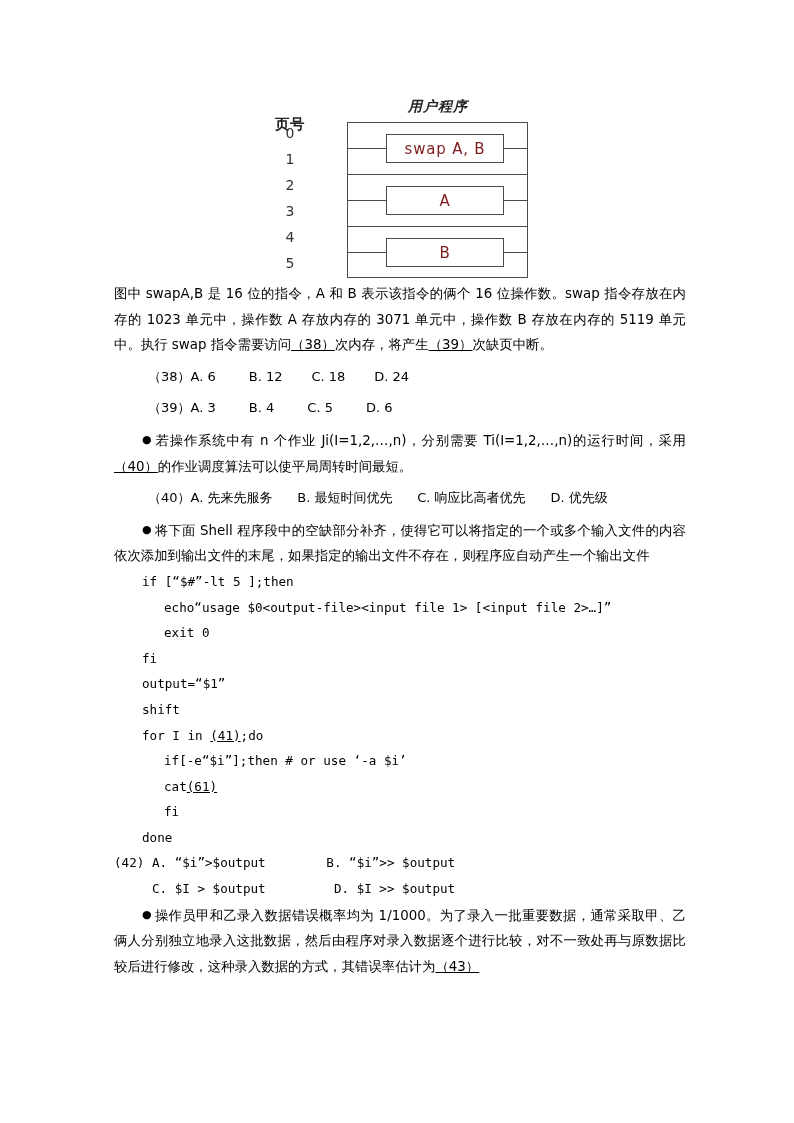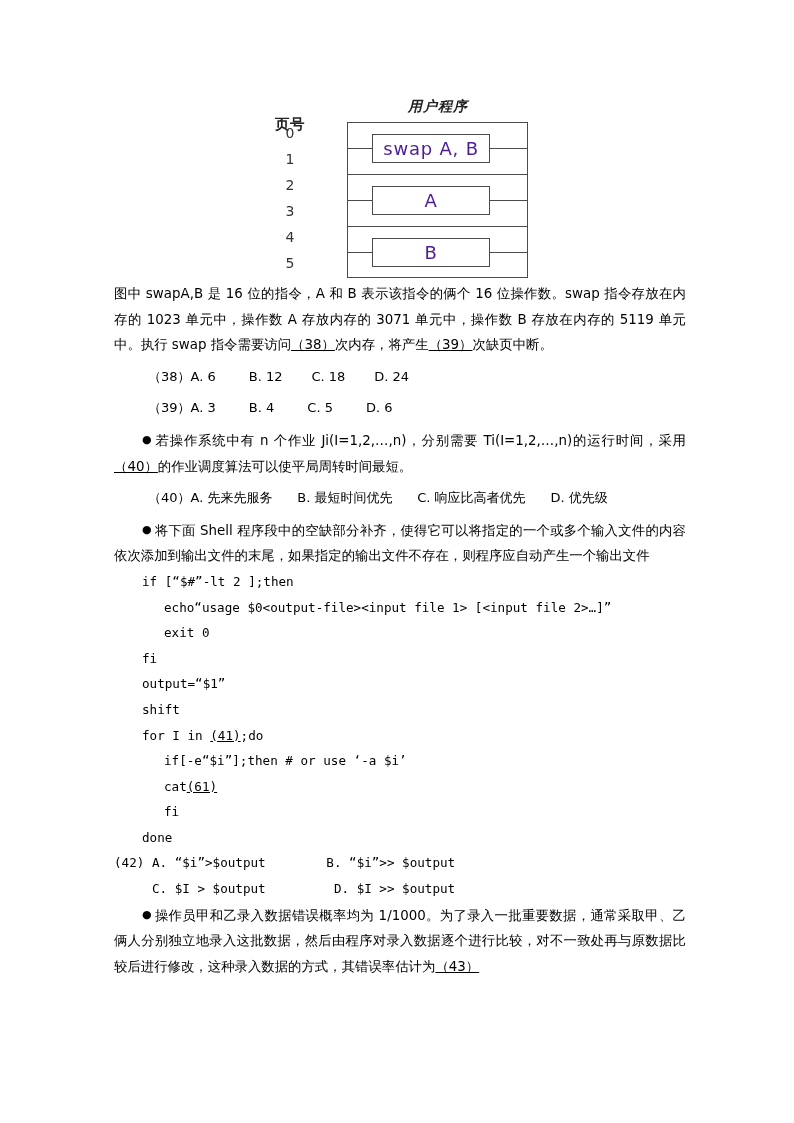--- a/index.html
+++ b/index.html
@@ -90,29 +90,29 @@
   .fig-divider {
     position: absolute;
     left: 0;
     width: 100%;
     height: 0;
     border-top: 1.6px solid #4a4a4a;
   }
 
   .fig-innerbox {
     position: absolute;
-    left: 24px;
+    left: 38px;
     width: 118px;
     height: 29px;
     border: 1.6px solid #4a4a4a;
     box-sizing: border-box;
     background: #ffffff;
     font-family: "DejaVu Sans", "Liberation Sans", sans-serif;
-    font-size: 18px;
-    color: #4c1d95;
+    font-size: 15px;
+    color: #7f1d1d;
     display: flex;
     align-items: center;
     justify-content: center;
     letter-spacing: 0.8px;
   }
 
   
   .content {
     position: absolute;
     left: 114px;
@@ -205,21 +205,21 @@
     <p class="opt-line">（38）A. 6        B. 12       C. 18       D. 24</p>
     <p class="opt-line">（39）A. 3        B. 4        C. 5        D. 6</p>
 
     <p class="para indent"><span class="bullet">●</span><span>若操作系统中有 n 个作业 Ji(I=1,2,…,n)，分别需要 Ti(I=1,2,…,n)的运行时间，采用</span><span class="ul">（40）</span><span>的作业调度算法可以使平局周转时间最短。</span></p>
 
     <p class="opt-line">（40）A. 先来先服务      B. 最短时间优先      C. 响应比高者优先      D. 优先级</p>
 
     <p class="para indent"><span class="bullet">●</span><span>将下面 Shell 程序段中的空缺部分补齐，使得它可以将指定的一个或多个输入文件的内容依次添加到输出文件的末尾，如果指定的输出文件不存在，则程序应自动产生一个输出文件</span></p>
 
     <div class="code-block">
-      <div class="code-line">if [“$#”-lt 2 ];then</div>
+      <div class="code-line">if [“$#”-lt 5 ];then</div>
       <div class="code-line i1">echo“usage $0&lt;output-file&gt;&lt;input file 1&gt; [&lt;input file 2&gt;…]”</div>
       <div class="code-line i1">exit 0</div>
       <div class="code-line">fi</div>
       <div class="code-line">output=“$1”</div>
       <div class="code-line">shift</div>
 
       <div class="code-line"><span>for I in </span><span class="ul">(41)</span><span>;do</span></div>
 
       <div class="code-line i1">if[-e“$i”];then # or use ‘-a $i’</div>
 

